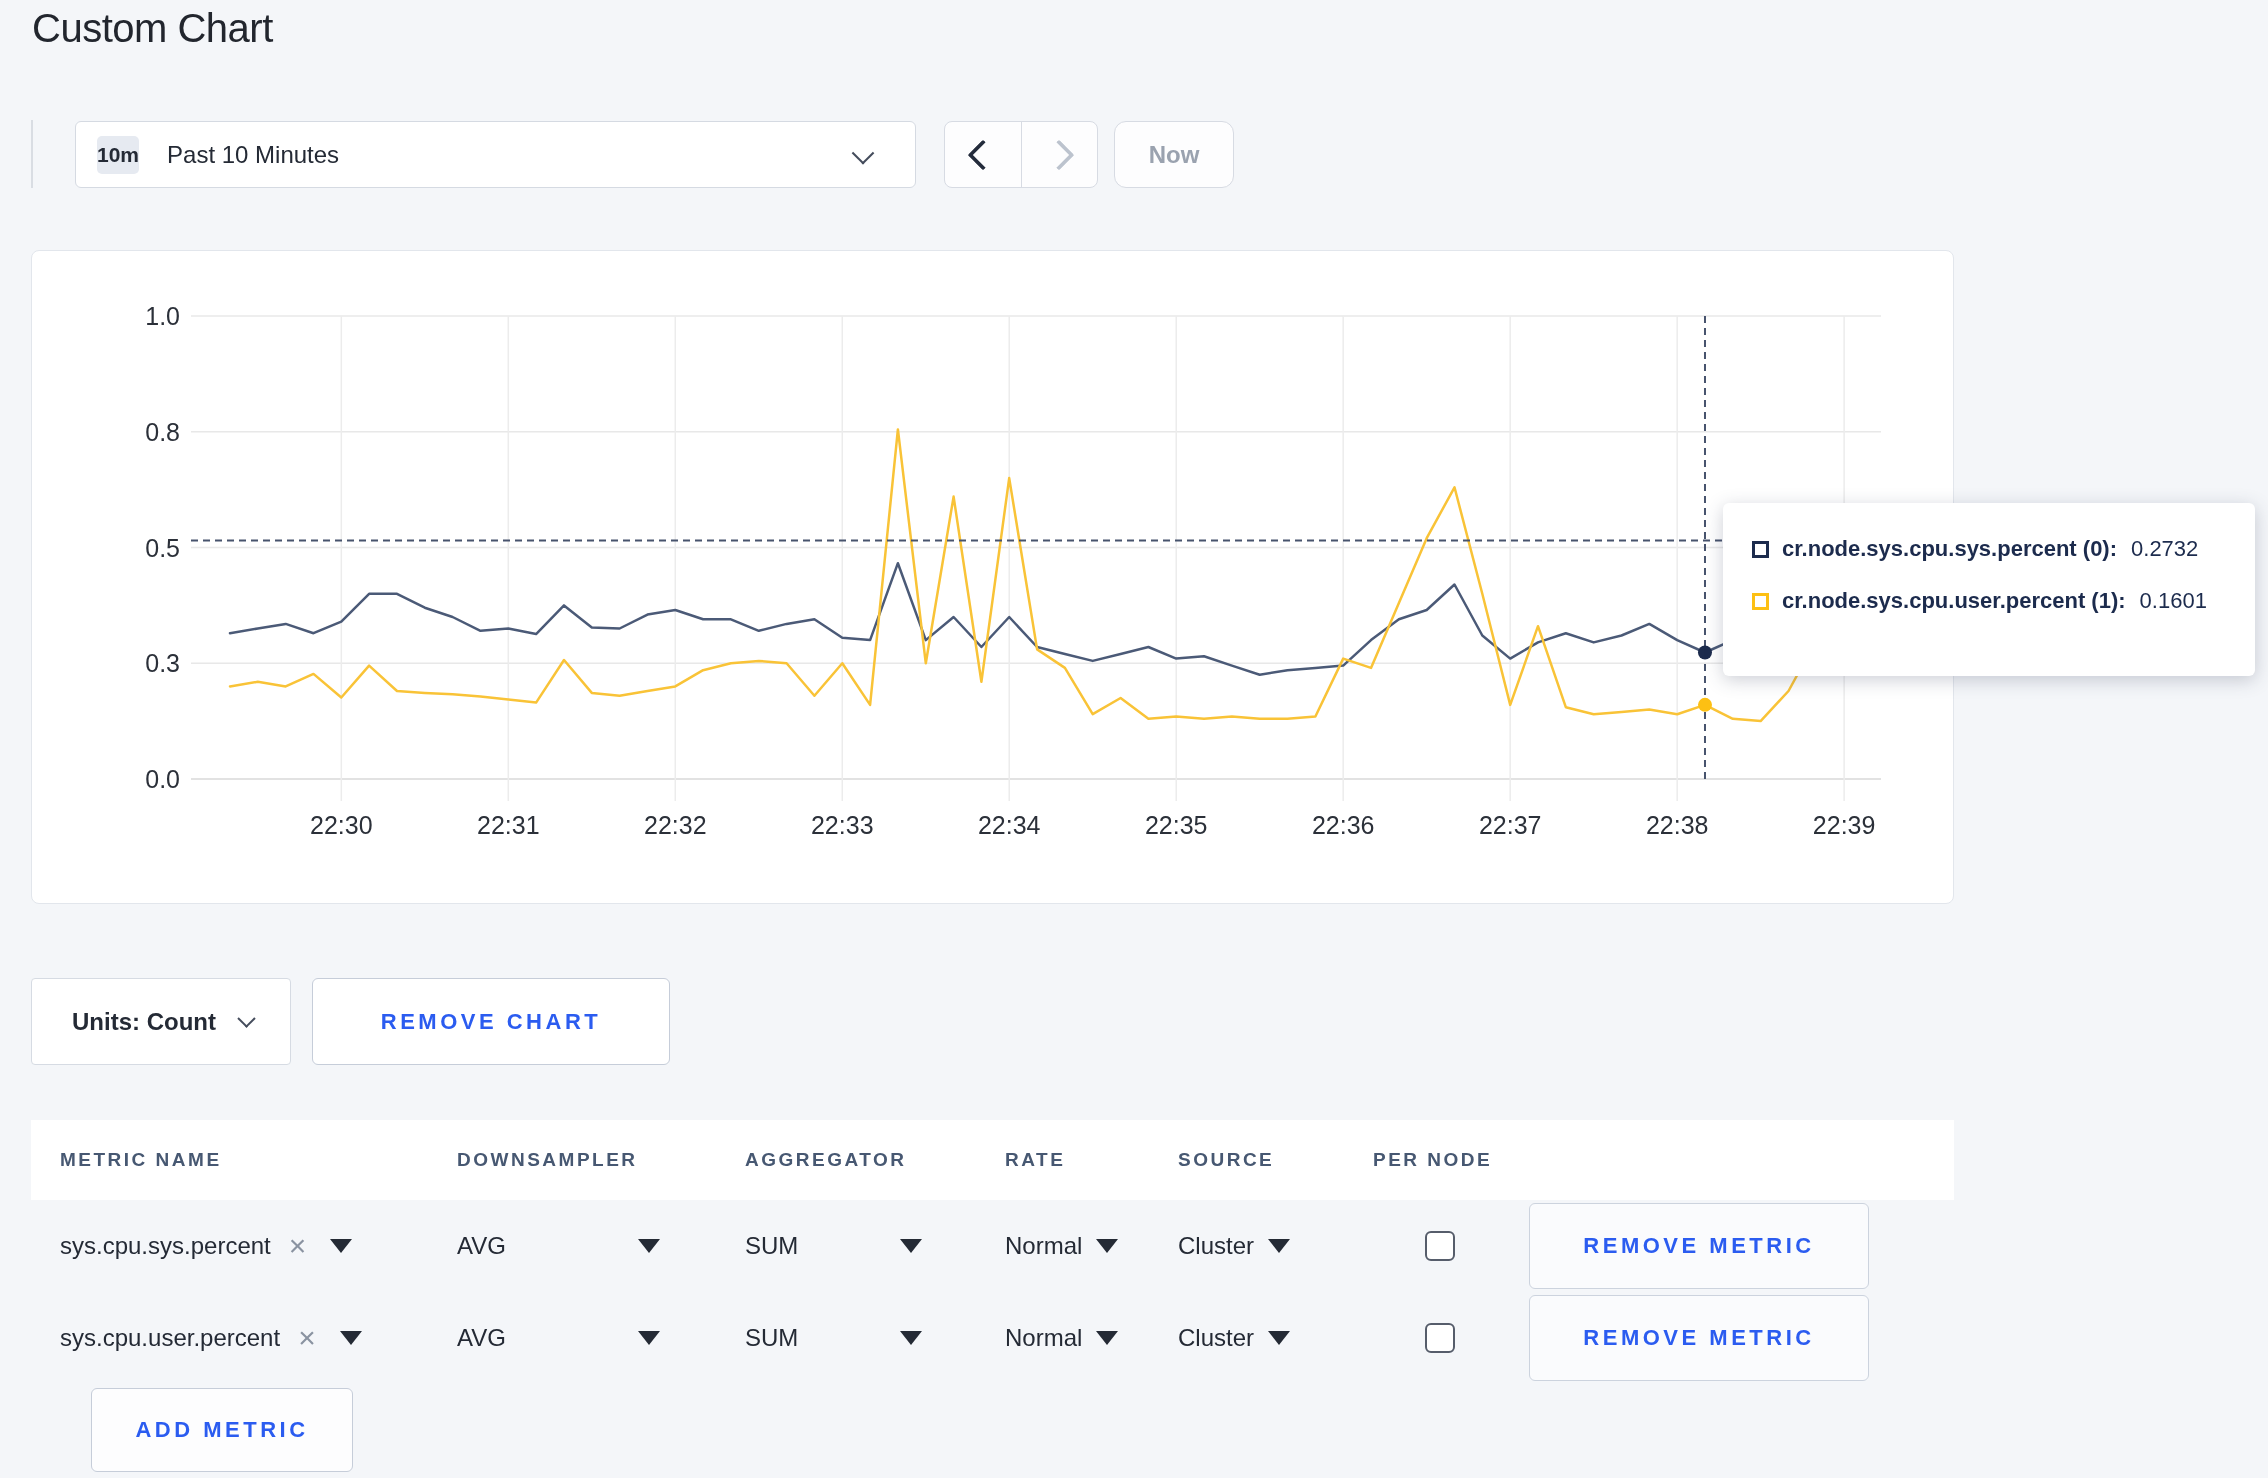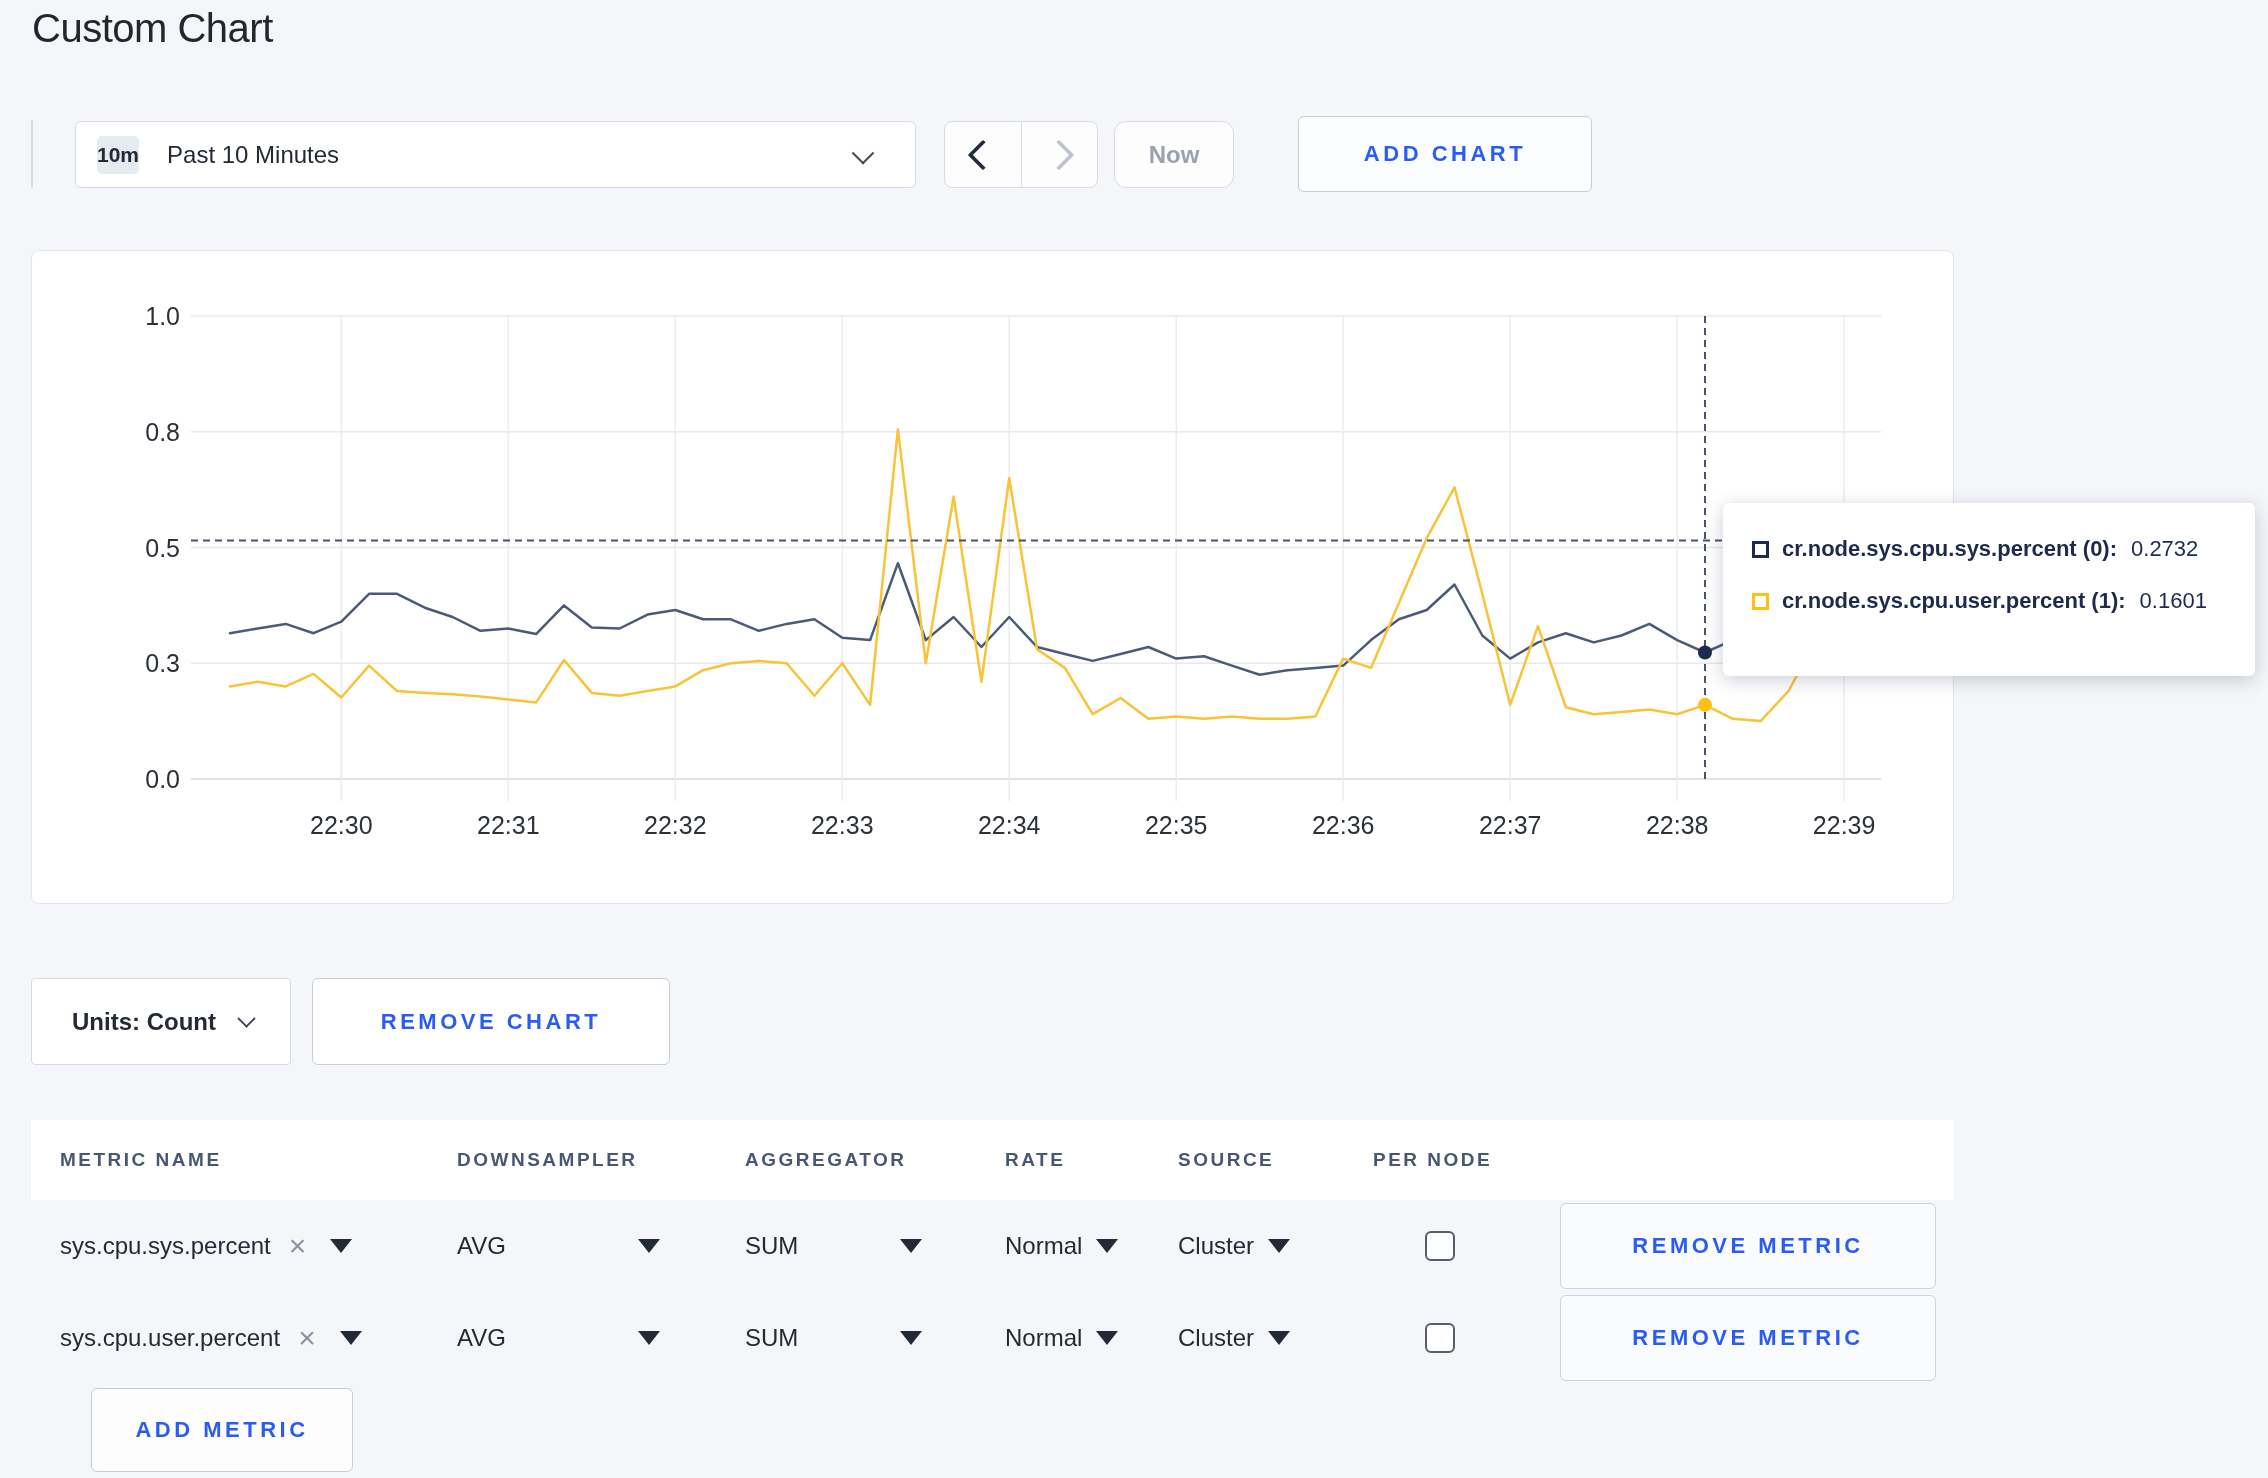--- a/index.html
+++ b/index.html
@@ -75,21 +75,21 @@
   .cell.c6{padding-left:14px;}
   .caret{width:0;height:0;border-left:11px solid transparent;border-right:11px solid transparent;
          border-top:14px solid #242a35;display:inline-block;cursor:pointer;}
   .x-icon{color:#8a93a1;font-size:30px;margin-left:18px;cursor:pointer;line-height:1;}
   .name-caret{margin-left:24px;}
   .ds-caret{margin-left:132px;}
   .agg-caret{margin-left:102px;}
   .sm-caret{margin-left:14px;}
   .checkbox{width:30px;height:30px;background:#fff;border:2.5px solid #565d6b;border-radius:6px;
             margin-left:52px;cursor:pointer;box-sizing:border-box;}
-  .remove-metric{width:376px;height:86px;margin-left:31px;background:#fafbfd;border-color:#ccd3de;}
+  .remove-metric{width:340px;height:86px;background:#fafbfd;border-color:#ccd3de;}
   .add-metric{position:absolute;left:91px;top:1388px;width:262px;height:84px;background:#fdfdfe;}
 </style>
 </head>
 <body>
 
 <div class="page">
 
   <div class="page-title">Custom Chart</div>
 
   <div class="toolbar-divider"></div>
@@ -104,21 +104,20 @@
     <span class="half">
       <span class="chevL"></span>
     </span>
     <span class="half">
       <span class="chevR"></span>
     </span>
   </div>
 
   <div class="now-btn">Now</div>
 
-  <div class="btn-outline-blue add-chart">ADD CHART</div>
 
   <div class="chart-panel">
     <svg id="chart-svg" width="1923" height="654" viewBox="0 0 1923 654">
         <line x1="159" x2="1849" y1="528" y2="528" stroke="#d8d8d8" stroke-width="1.5"></line>
         <text x="148" y="537" text-anchor="end" fill="#2b3039" font-size="25">0.0</text>
         <line x1="159" x2="1849" y1="412.25" y2="412.25" stroke="#e8e8e8" stroke-width="1.5"></line>
         <text x="148" y="421.25" text-anchor="end" fill="#2b3039" font-size="25">0.3</text>
         <line x1="159" x2="1849" y1="296.5" y2="296.5" stroke="#e8e8e8" stroke-width="1.5"></line>
         <text x="148" y="305.5" text-anchor="end" fill="#2b3039" font-size="25">0.5</text>
         <line x1="159" x2="1849" y1="180.75" y2="180.75" stroke="#e8e8e8" stroke-width="1.5"></line>

